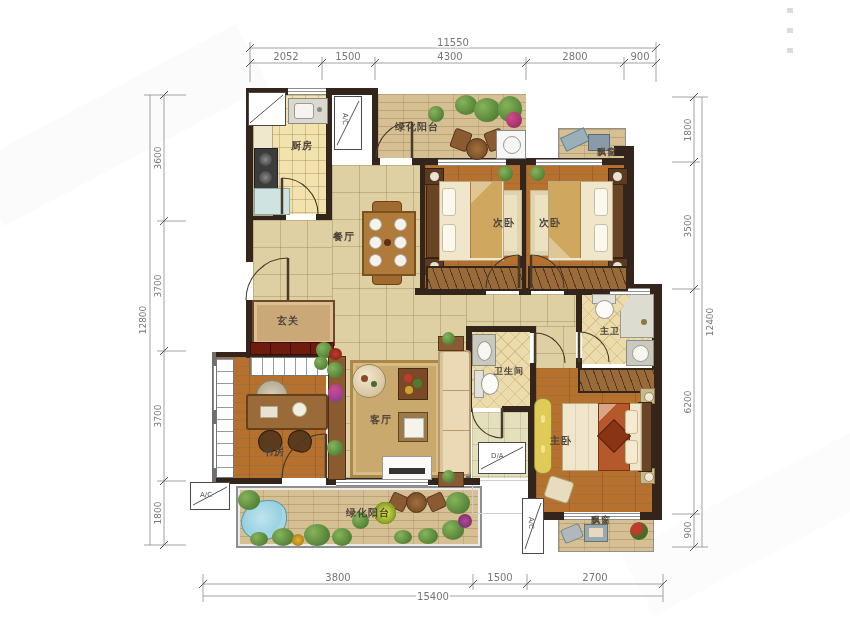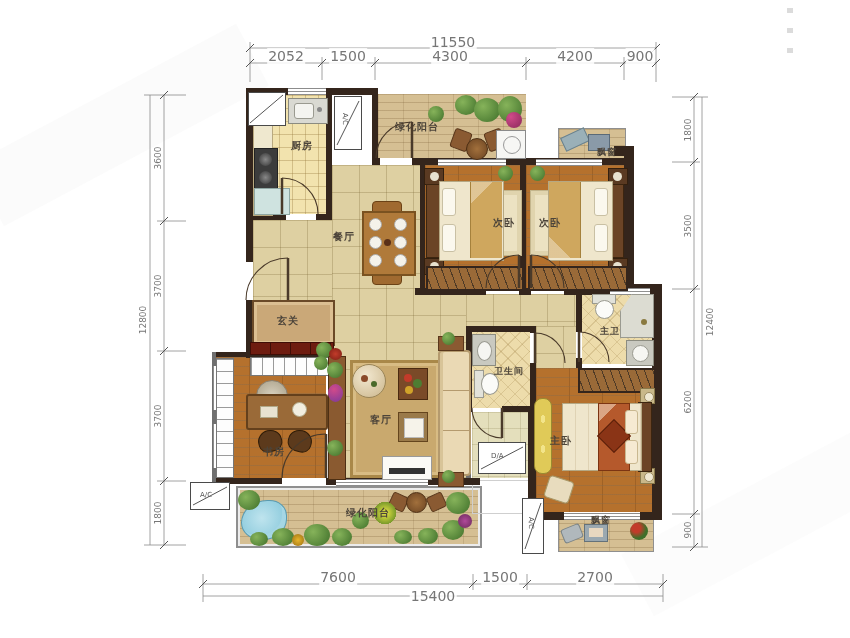--- a/index.html
+++ b/index.html
@@ -26,21 +26,21 @@
      repeating-linear-gradient(90deg,rgba(90,60,20,.14) 0 1px,transparent 1px 25px);}
   .paletile{background:#e4dfbc;background-image:
      repeating-linear-gradient(90deg,rgba(120,110,60,.2) 0 1px,transparent 1px 16px),
      repeating-linear-gradient(180deg,rgba(120,110,60,.2) 0 1px,transparent 1px 16px);}
   .win{position:absolute;background:linear-gradient(180deg,#fff 0 1px,#fff 2px,#909090 2px 3px,#fff 3px 5px);
        border-top:1px solid #8c8c8c;border-bottom:1px solid #8c8c8c;height:5px;}
   .winv{position:absolute;background:linear-gradient(90deg,#fff 0 2px,#909090 2px 3px,#fff 3px 5px);
        border-left:1px solid #8c8c8c;border-right:1px solid #8c8c8c;width:5px;}
   .lbl{position:absolute;font-size:10px;font-weight:600;color:#4c443a;letter-spacing:1px;
        transform:translate(-50%,-50%);white-space:nowrap;z-index:40;}
-  .dim{position:absolute;font-size:14px;color:#767676;transform:translate(-50%,-50%);
+  .dim{position:absolute;font-size:10px;color:#767676;transform:translate(-50%,-50%);
        white-space:nowrap;z-index:50;background:rgba(255,255,255,.85);padding:0 1px;}
   .dimv{position:absolute;font-size:9px;color:#767676;transform:translate(-50%,-50%) rotate(-90deg);
        white-space:nowrap;z-index:50;}
   .box{position:absolute;background:#fff;border:1px solid #4a4a4a;z-index:30;}
   .box .dg{position:absolute;left:0;top:0;width:100%;height:100%;}
   .boxtxt{position:absolute;font-size:7px;color:#555;z-index:2;}
   .pl{position:absolute;border-radius:50%;background:radial-gradient(circle at 35% 35%,#86b35a,#3f6f2a);z-index:22;}
   .fl{position:absolute;border-radius:50%;z-index:23;}
   .furn{position:absolute;z-index:20;}
   .hang{background:#9a6a38;background-image:repeating-linear-gradient(70deg,transparent 0 3px,#4e3a26 3px 4px,transparent 4px 8px);
@@ -420,30 +420,30 @@
   <div class="lbl" style="left:610px;top:331px;font-size:9px;">主卫</div>
   <div class="lbl" style="left:561px;top:441px;">主卧</div>
   <div class="lbl" style="left:274px;top:452px;">书房</div>
   <div class="lbl" style="left:368px;top:513px;">绿化阳台</div>
   <div class="lbl" style="left:601px;top:520px;font-size:9px;">飘窗</div>
 
   <div class="dim" style="left:453px;top:42px;">11550</div>
   <div class="dim" style="left:286px;top:56px;">2052</div>
   <div class="dim" style="left:348px;top:56px;">1500</div>
   <div class="dim" style="left:450px;top:56px;">4300</div>
-  <div class="dim" style="left:575px;top:56px;">4200</div>
+  <div class="dim" style="left:575px;top:56px;">2800</div>
   <div class="dim" style="left:640px;top:56px;">900</div>
   <div class="dimv" style="left:143px;top:320px;">12800</div>
   <div class="dimv" style="left:158px;top:158px;">3600</div>
   <div class="dimv" style="left:158px;top:286px;">3700</div>
   <div class="dimv" style="left:158px;top:416px;">3700</div>
   <div class="dimv" style="left:158px;top:513px;">1800</div>
   <div class="dimv" style="left:710px;top:322px;">12400</div>
   <div class="dimv" style="left:688px;top:130px;">1800</div>
   <div class="dimv" style="left:688px;top:226px;">3500</div>
   <div class="dimv" style="left:688px;top:402px;">6200</div>
   <div class="dimv" style="left:688px;top:530px;">900</div>
   <div class="dim" style="left:433px;top:596px;">15400</div>
-  <div class="dim" style="left:338px;top:577px;">7600</div>
+  <div class="dim" style="left:338px;top:577px;">3800</div>
   <div class="dim" style="left:500px;top:577px;">1500</div>
   <div class="dim" style="left:595px;top:577px;">2700</div>
 
 </div>
 
 </body></html>

